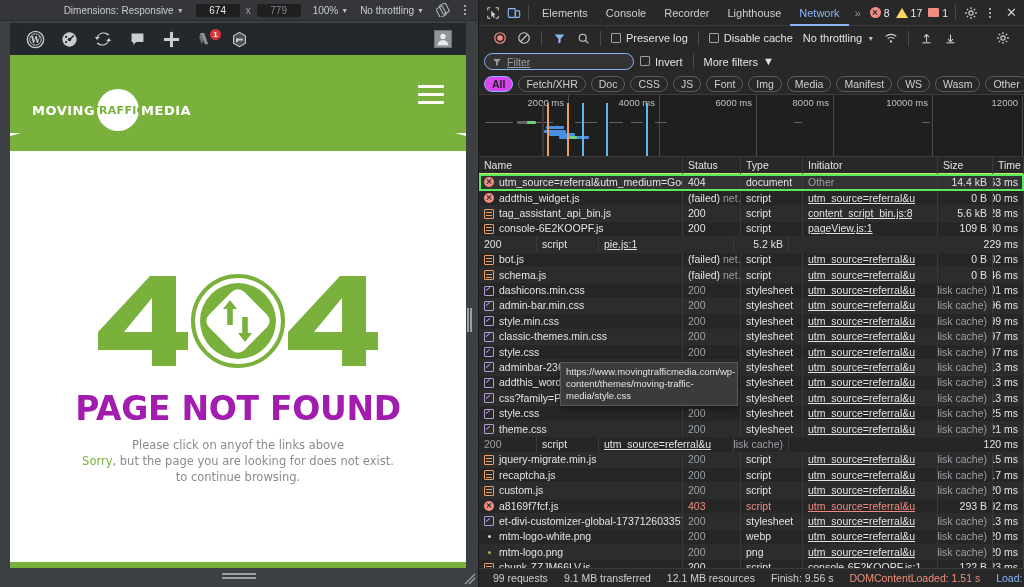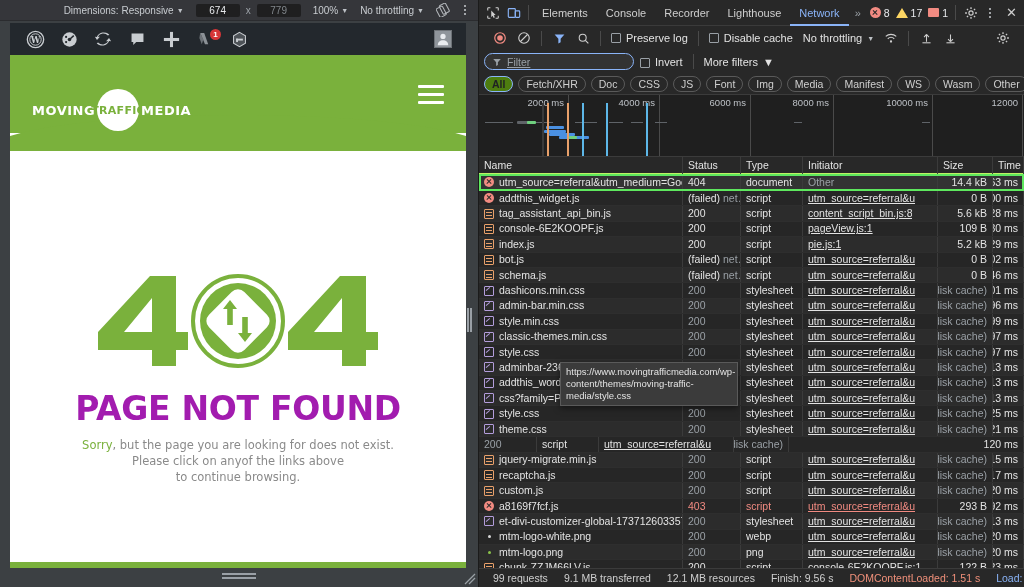--- a/index.html
+++ b/index.html
@@ -111,29 +111,29 @@
   .tb-select { font-size:11px; color:#e3e3e3; display:flex; align-items:center; gap:5px;
     padding:0 4px; }
   .tb-right { margin-left:auto; display:flex; align-items:center; }
 
   
   #filter-bar { height:23px; display:flex; align-items:center; padding:0 5px; gap:6px;
     background:#282828; flex:0 0 23px; }
   #filter-input { width:150px; height:17px; background:#333; border:1px solid #8ab4f8;
     border-radius:9px; display:flex; align-items:center; padding:0 7px; gap:5px; }
   #filter-input span { font-size:10.5px; color:#9aa0a6;text-decoration:underline; }
-  .inv-group { display:flex; align-items:flex-end; gap:5px; }
+  .inv-group { display:flex; align-items:flex-start; gap:5px; }
   .inv-group span { font-size:11px; color:#e3e3e3; }
 
   
   #type-bar { height:22px; display:flex; align-items:center; gap:5px; padding:0 5px;
     background:#282828; border-bottom:1px solid #3b3b3b; flex:0 0 22px; }
   .chip { font-size:10.5px; color:#cfcfcf; padding:1px 7px; border-radius:9px;
     border:1px solid #5a5a5a; white-space:nowrap; }
-  .chip.active { background:#4d7c0f; color:#202124; border-color:#8ab4f8; font-weight:bold; }
+  .chip.active { background:#d946ef; color:#202124; border-color:#8ab4f8; font-weight:bold; }
 
   
   #overview { height:62px; background:#1f1f1f; position:relative; flex:0 0 62px;
     border-bottom:1px solid #3b3b3b; overflow:hidden; }
   .ov-tick { position:absolute; top:0; bottom:0; border-right:1px solid #4a4a4a; }
   .ov-tick span { position:absolute; top:2px; right:4px; font-size:9.5px; color:#bdc1c6;
     white-space:nowrap; }
   .ov-grey { position:absolute; height:1px; background:#5f6368; top:27px; }
   .ov-bar { position:absolute; height:3px; border-radius:1px; }
   .ov-vline { position:absolute; top:8px; bottom:0; width:1.5px; }
@@ -314,22 +314,22 @@
             <circle cx="150" cy="47" r="38" fill="#7ab13c"></circle>
             <rect x="125" y="22" width="50" height="50" rx="9" fill="#fff" transform="rotate(45 150 47)"></rect>
             <g fill="#7ab13c">
               <path d="M141 33 l7 -9 l7 9 h-4.2 v16 h-5.6 v-16 z" transform="translate(-6,2)"></path>
               <path d="M141 61 l7 9 l7 -9 h-4.2 v-16 h-5.6 v16 z" transform="translate(9,-2)"></path>
             </g>
           </svg>
         </div>
         <div id="err-title">PAGE NOT FOUND</div>
         <div id="err-lines">
+          <div>Please click on anyof the links above</div>
           <div><span class="hl">Sorry</span><span>, but the page you are looking for does not exist.</span></div>
-          <div>Please click on anyof the links above</div>
           <div>to continue browsing.</div>
         </div>
       </div>
 
       <div id="page-footer-bar"></div>
     </div>
 
     <div id="vdrag">
       <i style="left:0"></i>
       <i style="left:3px"></i>
@@ -501,21 +501,21 @@
     <span class="chip">Other</span>
   </div>
 
   <div id="overview">
     <div class="ov-tick" style="left:0;width:90px">
         <span>2000 ms</span>
       </div>
     <div class="ov-tick" style="left:90px;width:91px">
         <span>4000 ms</span>
       </div>
-    <div class="ov-tick" style="left:181px;width:91px">
+    <div class="ov-tick" style="left:187px;width:91px">
         <span>6000 ms</span>
       </div>
     <div class="ov-tick" style="left:264px;width:91px">
         <span>8000 ms</span>
       </div>
     <div class="ov-tick" style="left:363px;width:91px">
         <span>10000 ms</span>
       </div>
     <div class="ov-tick" style="left:454px;width:90px">
         <span>12000</span>
@@ -631,24 +631,20 @@
             <span class="link">pageView.js:1</span>
           </div>
           <div class="cell c-size">
             <span>109 B</span>
           </div>
           <div class="cell c-time">
             <span>230 ms</span>
           </div>
         </div>
         <div class="row odd">
-          <div class="cell c-name">
-            <span class="ficon script"></span>
-            <span>index.js</span>
-          </div>
           <div class="cell c-status">
             <span>200</span>
           </div>
           <div class="cell c-type">
             <span>script</span>
           </div>
           <div class="cell c-init">
             <span class="link">pie.js:1</span>
           </div>
           <div class="cell c-size">

